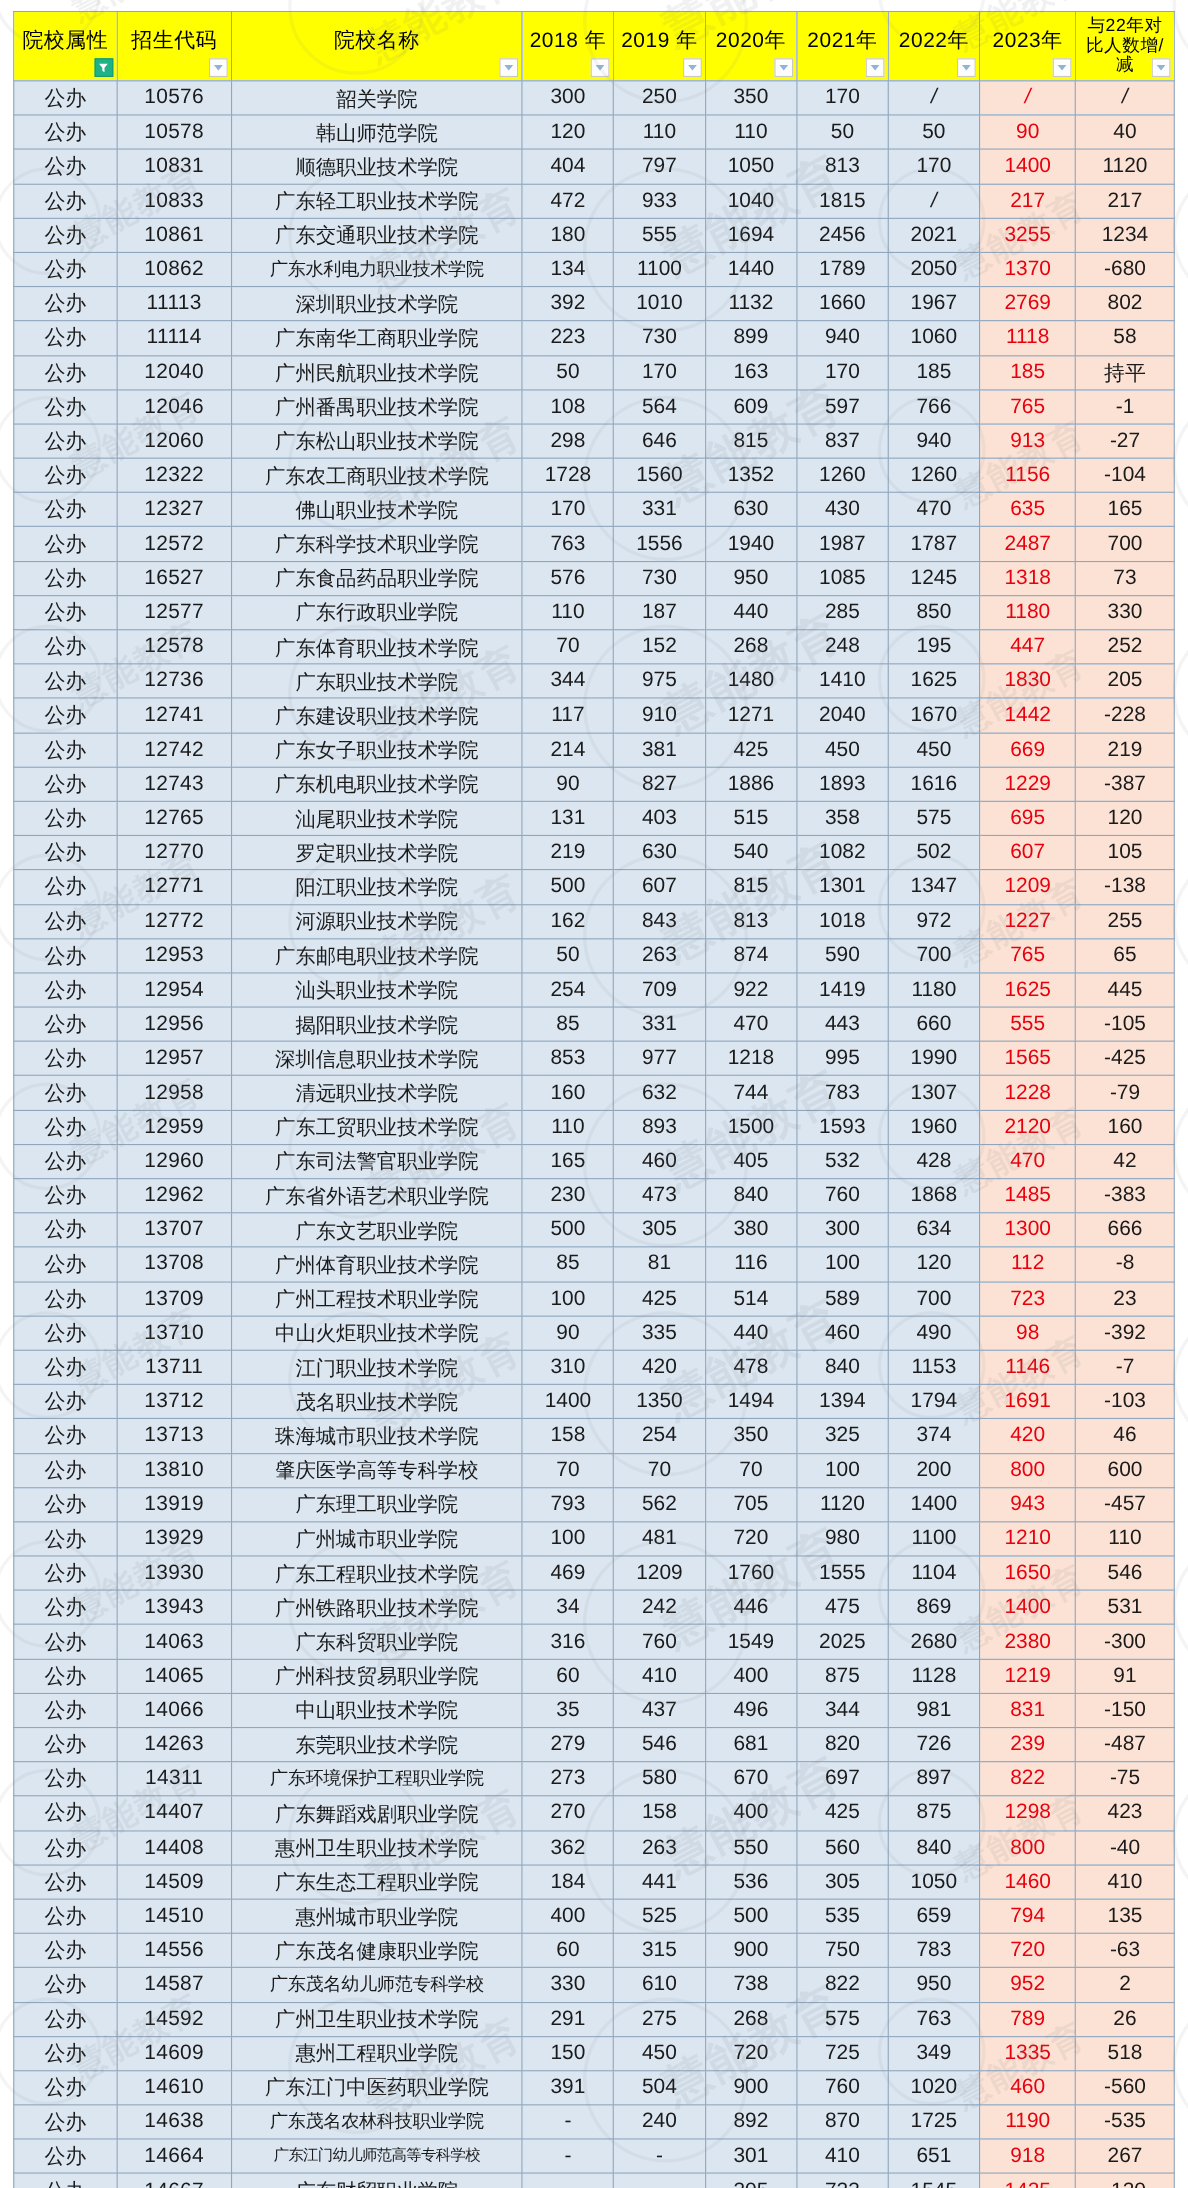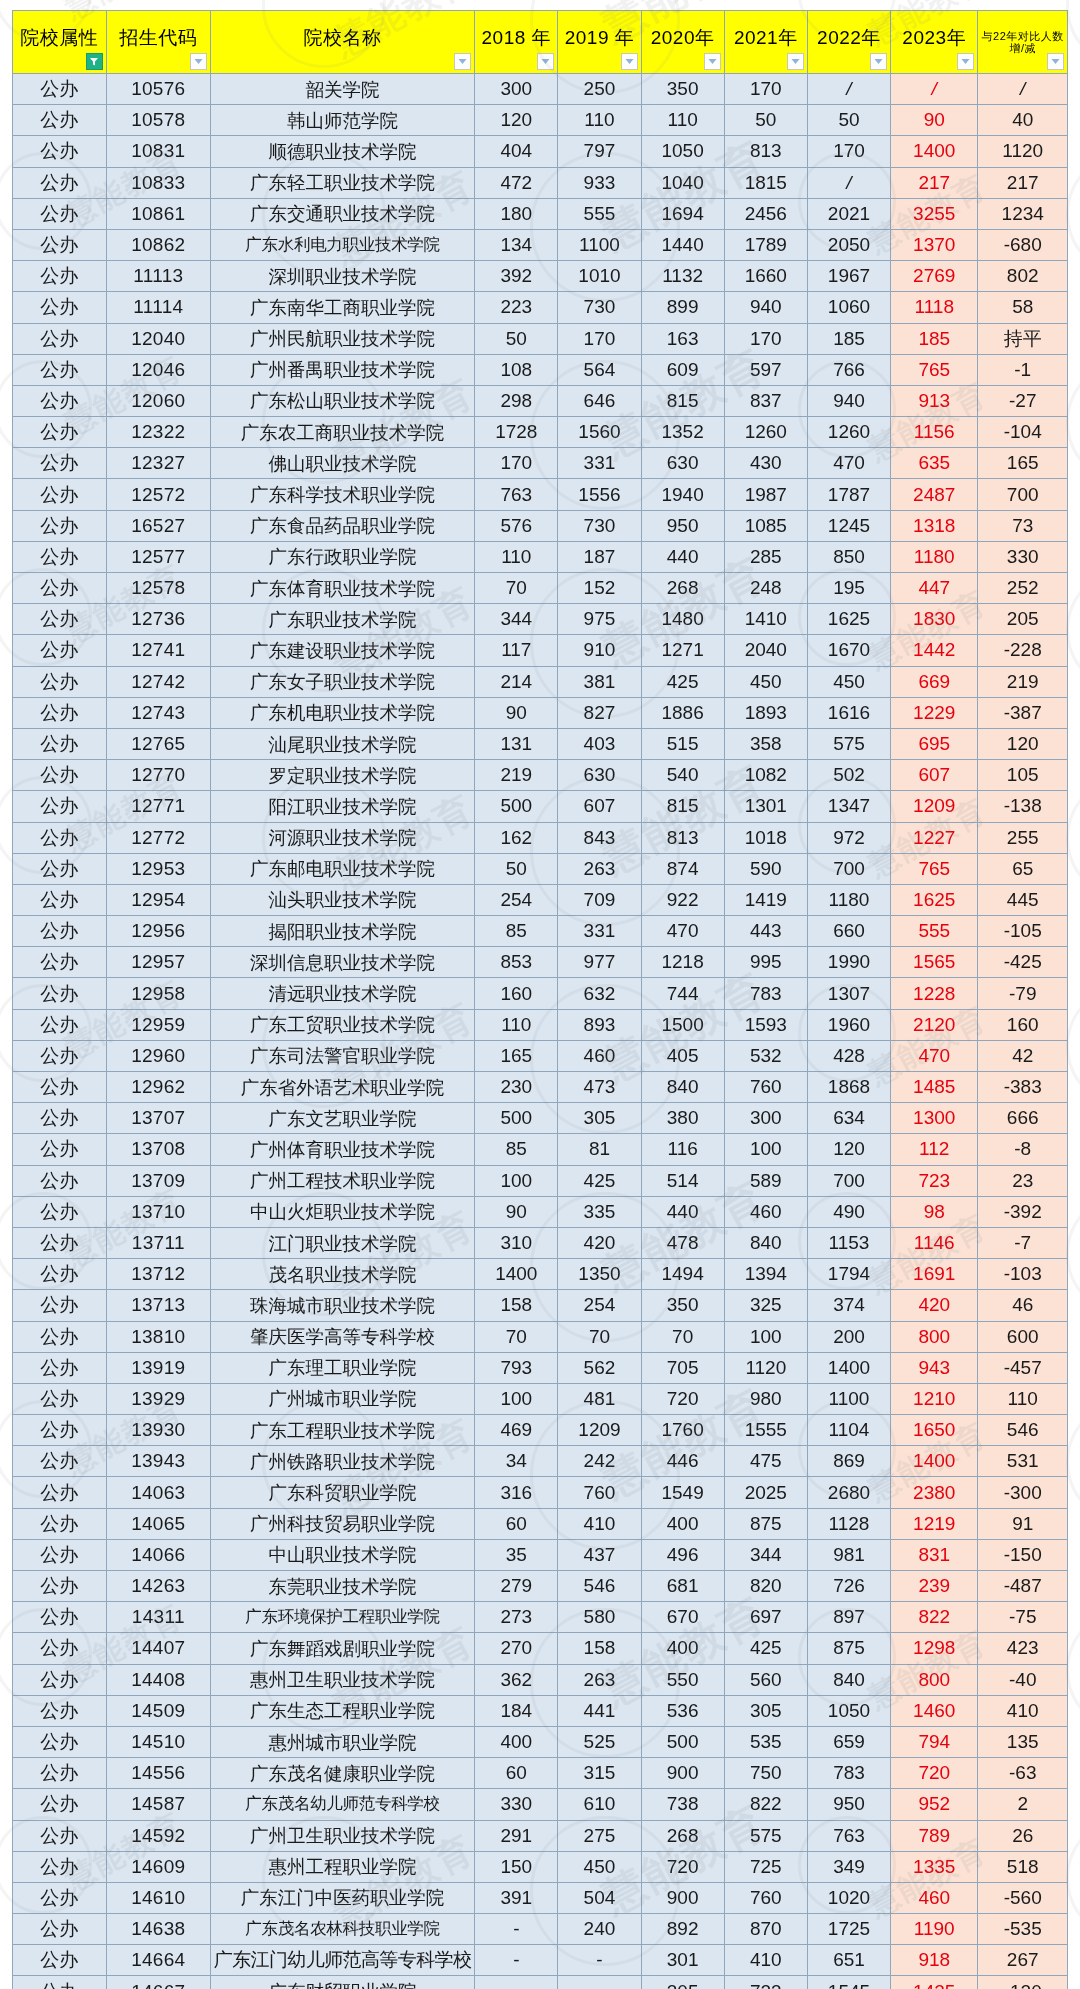--- a/index.html
+++ b/index.html
@@ -73,21 +73,21 @@
     font-size: 19px;
     color: #000;
     letter-spacing: 0.5px;
   }
   thead th .hlabel {
     display: block;
     padding: 0 2px 9px 2px;
     line-height: 1.12;
   }
   thead th.wrap .hlabel {
-    font-size: 11px;
+    font-size: 16px;
     white-space: normal;
     padding-bottom: 0;
   }
   
   .filter-btn {
     position: absolute;
     right: 3px;
     bottom: 3px;
     width: 15px;
     height: 15px;
@@ -125,21 +125,21 @@
   td.c-diff {
     width: 84px;
     background: #fbe2d5;
     color: #1a1a1a;
   }
   td.slash { font-style: italic; }
   td.c-2023.slash { color: #e8000d; }
 
   
   td.c-name.long { font-size: 16.5px; letter-spacing: -0.3px; }
-  td.c-name.xlong { font-size: 19px; letter-spacing: -0.6px; margin-left: 31px; }
+  td.c-name.xlong { font-size: 14px; letter-spacing: -0.6px; margin-left: 31px; }
 </style>
 </head>
 <body>
 
 <div class="watermark-layer" id="wmLayer">
     <div class="wm" style="left: 60px; top: -40px; font-size: 30px;">慧能教育</div>
     <div class="wm-ring" style="width: 92px; height: 92px; left: -6px; top: -56px;"></div>
     <div class="wm" style="left: 328px; top: -14px; font-size: 36px;">慧能教育</div>
     <div class="wm-ring" style="width: 118px; height: 118px; left: 262px; top: -56px;"></div>
     <div class="wm" style="left: 596px; top: -40px; font-size: 42px;">慧能教育</div>

